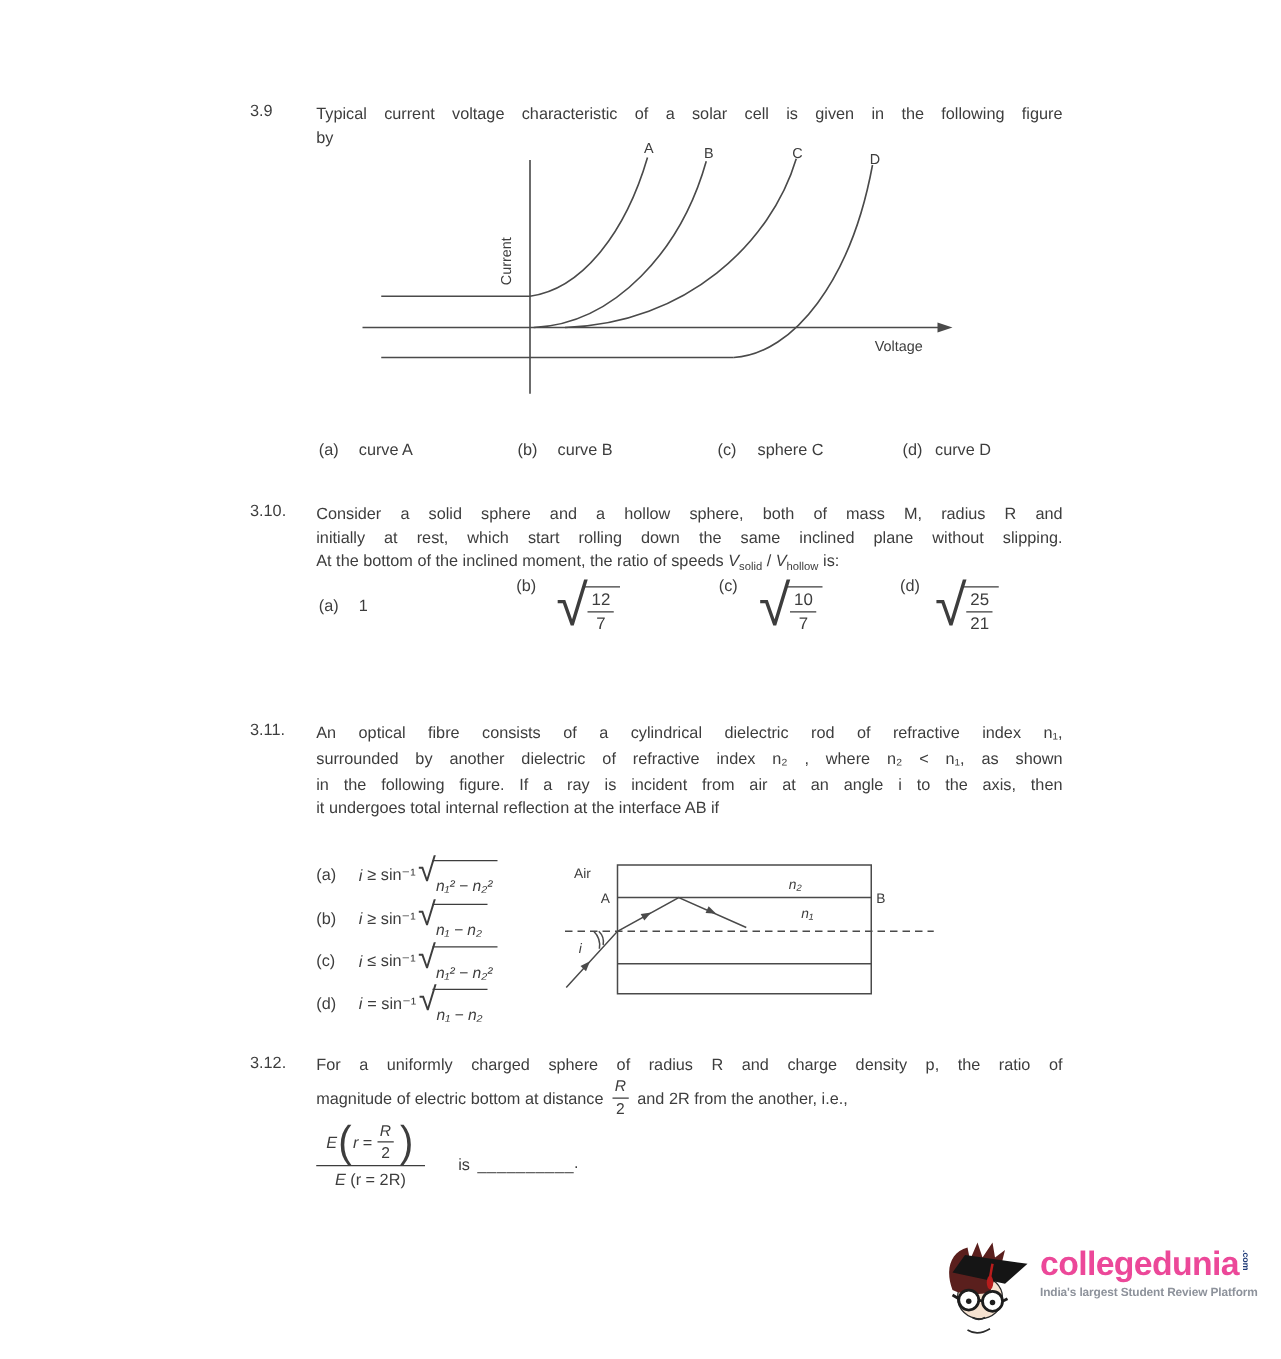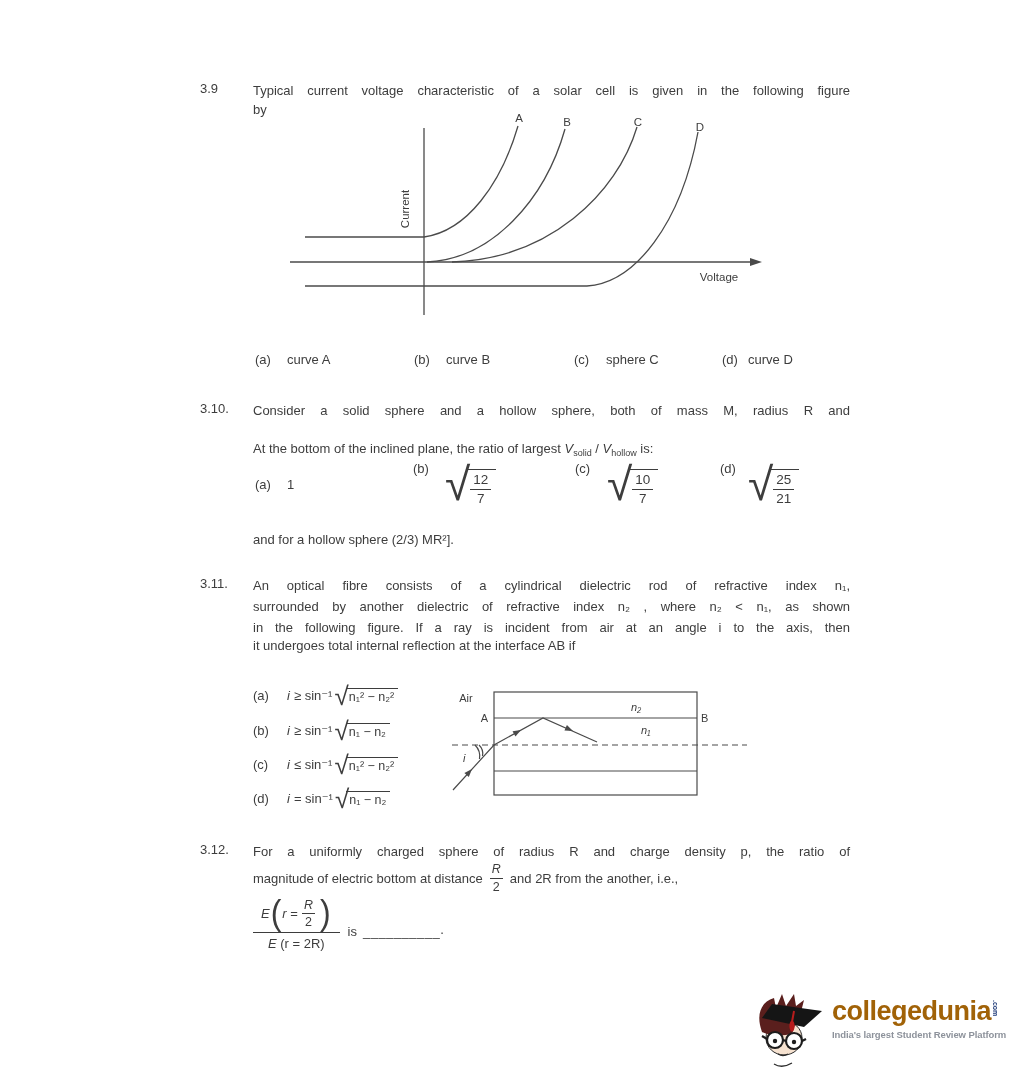--- a/index.html
+++ b/index.html
@@ -15,42 +15,42 @@
   
   .opt{position:absolute;white-space:nowrap;}
   
   .sqrt{display:inline-flex;align-items:flex-start;vertical-align:middle;}
   .rsign{font-size:46px;line-height:38px;font-weight:400;margin-right:-4px;}
   .rbox{border-top:1.4px solid #3d3d3d;margin-top:4px;padding:2px 5px 0 4px;}
   .frac{display:flex;flex-direction:column;align-items:center;font-size:13.5px;line-height:1.15;}
   .fnum{border-bottom:1.2px solid #3d3d3d;padding:0 3px 1px;}
   .fden{padding-top:1px;}
   .sqrt.sm .rsign{font-size:26px;line-height:21px;margin-right:-3px;}
-  .sqrt.sm .rbox{margin-top:2px;padding:1px 4px 0 3px;font-size:12.5px;}
+  .sqrt.sm .rbox{margin-top:2px;padding:13px 4px 0 3px;font-style:italic;font-size:12.5px;}
   .opt311{position:absolute;left:253px;white-space:nowrap;}
   .opt311 .olabel{width:34px;}
   .orel{margin:0 2px 0 4px;}
   
   .ifrac{display:inline-flex;flex-direction:column;align-items:center;font-size:12.5px;line-height:1.15;margin:0 7px;}
   .ifrac .fnum{border-bottom:1.1px solid #3d3d3d;padding:0 2px 1px;font-style:italic;}
   .l2row{position:absolute;left:253px;display:flex;align-items:center;height:34px;white-space:nowrap;}
   
   .formula312{position:absolute;left:253px;top:898px;display:flex;align-items:center;}
   .bigfrac{display:inline-block;text-align:center;}
   .bfnum{border-bottom:1.3px solid #3d3d3d;padding:0 8px 2px;display:flex;align-items:center;justify-content:center;}
   .bfden{padding-top:3px;font-size:13px;}
   .bp{font-size:32px;font-weight:300;line-height:0.85;transform:scaleY(1.08);margin:0 1px;}
-  .isword{margin:14px 6px 0 8px;}
+  .isword{margin:14px 6px 0 27px;}
   .blanktxt{margin-top:14px;letter-spacing:0.5px;}
   .period{margin-top:10px;}
   
   .logo{position:absolute;left:746px;top:986px;display:flex;align-items:flex-start;}
   .logo-textcol{margin-left:2px;margin-top:12px;}
   .brandrow{display:flex;align-items:flex-start;}
-  .brand{font-size:27px;font-weight:bold;color:#a16207;letter-spacing:-0.5px;line-height:1;}
+  .brand{font-size:27px;font-weight:bold;color:#ec4899;letter-spacing:-0.5px;line-height:1;}
   .tld{writing-mode:vertical-rl;font-size:7px;font-weight:bold;color:#1e3a78;margin-left:1px;margin-top:2px;}
   .tagline{font-size:9.5px;font-weight:bold;color:#8d929b;margin-top:4px;letter-spacing:-0.1px;}
   svg text{font-family:"Liberation Sans","DejaVu Sans",sans-serif;}
 </style>
 </head>
 <body>
 
 <div id="page">
 
   <div class="qnum" style="top:81px">3.9</div>
@@ -87,22 +87,23 @@
   </div>
   <div class="opt" style="left:574px;top:352px">
     <span class="olabel">(c)</span><span>sphere C</span>
   </div>
   <div class="opt" style="left:722px;top:352px">
     <span class="olabel" style="width:26px">(d)</span><span>curve D</span>
   </div>
 
   <div class="qnum" style="top:401px">3.10.</div>
   <div class="qline jline" style="top:401px">Consider a solid sphere and a hollow sphere, both of mass M, radius R and</div>
+  <div class="qline jline" style="top:420px">initially at rest, which start rolling down the same inclined plane without slipping.</div>
   <div class="qline" style="top:439px">
-    <span>At the bottom of the inclined plane, the ratio of largest</span>
+    <span>At the bottom of the inclined moment, the ratio of speeds</span>
     <i class="mvar">V</i><sub class="msub">solid</sub>
     <span>/</span>
     <i class="mvar">V</i><sub class="msub">hollow</sub>
     <span>is:</span>
   </div>
 
   <div class="opt" style="left:255px;top:477px">
     <span class="olabel">(a)</span><span>1</span>
   </div>
   <div class="opt" style="left:413px;top:461px">
@@ -132,21 +133,20 @@
         <span class="rsign">√</span>
         <span class="rbox">
           <span class="frac">
             <span class="fnum">25</span>
             <span class="fden">21</span>
           </span>
         </span>
       </span>
   </div>
 
-  <div class="qline" style="top:530px">and for a hollow sphere (2/3) MR²].</div>
 
   <div class="qnum" style="top:576px">3.11.</div>
   <div class="qline jline" style="top:576px">An optical fibre consists of a cylindrical dielectric rod of refractive index n₁,</div>
   <div class="qline jline" style="top:618px">in the following figure. If a ray is incident from air at an angle i to the axis, then</div>
   <div class="qline jline" style="top:597px">surrounded by another dielectric of refractive index n₂ , where n₂ &lt; n₁, as shown</div>
   <div class="qline" style="top:636px">it undergoes total internal reflection at the interface AB if</div>
 
   <div class="opt311" style="top:686px">
     <span class="olabel">(a)</span><i class="mvar">i</i><span class="orel">≥ sin⁻¹</span><span class="sqrt sm">
         <span class="rsign">√</span>

